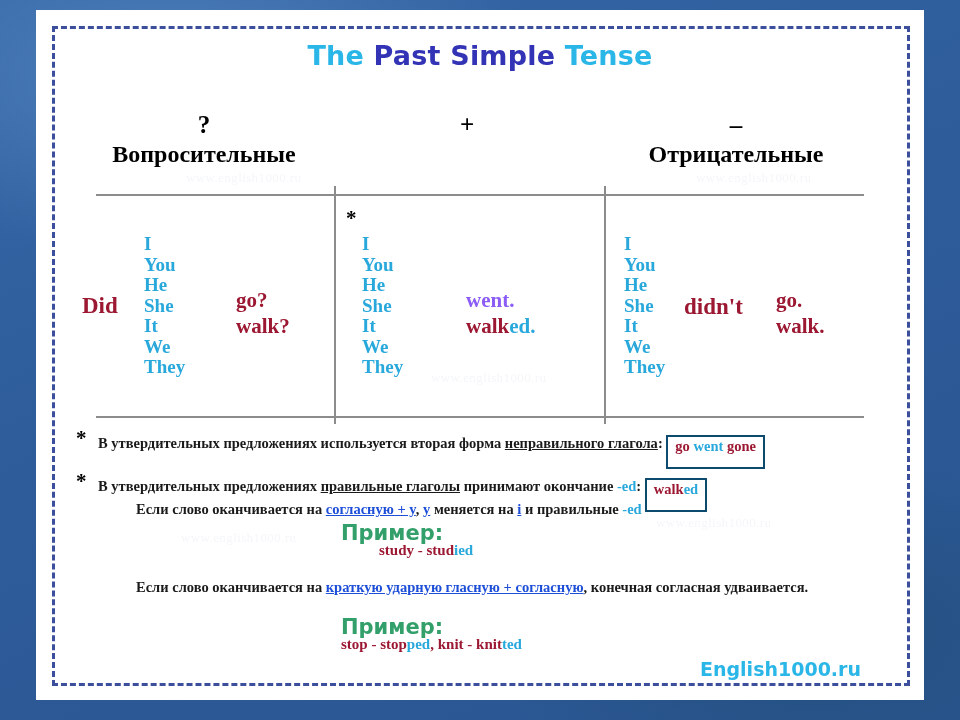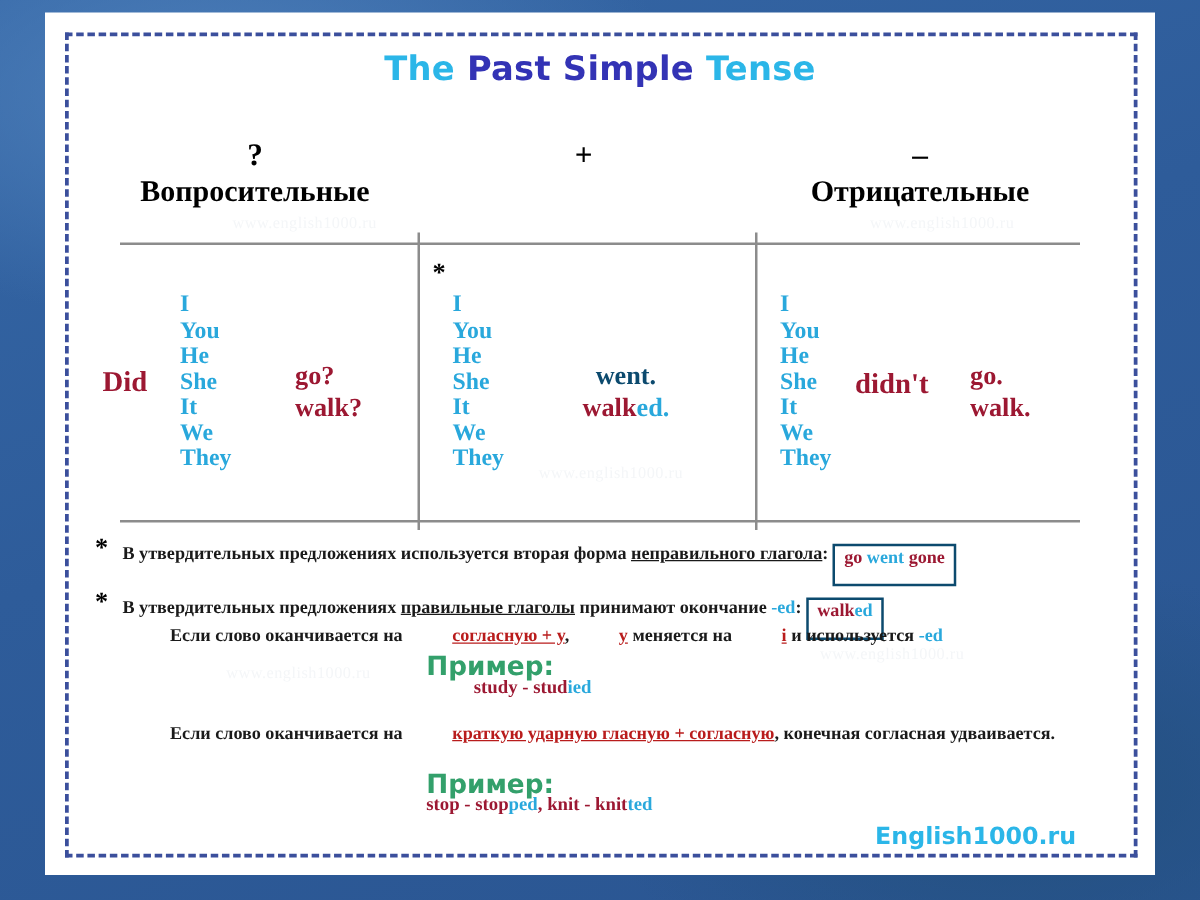--- a/index.html
+++ b/index.html
@@ -112,21 +112,21 @@
   .pron {
     font-size: 19px;
     line-height: 20.5px;
     color: #29a8dc;
   }
   .verbs {
     font-size: 21px;
     line-height: 26px;
     color: #9c1832;
   }
-  .verb-blue { color: #0c4a6e; text-align: center; }
+  .verb-blue { color: #8b5cf6; }
   .verb-ed   { color: #29a8dc; }
   .asterisk {
     position: absolute;
     font-family: "Liberation Serif", serif;
     font-weight: bold;
     font-size: 21px;
     color: #000;
     line-height: 1;
   }
 
@@ -134,21 +134,21 @@
   .note {
     position: absolute;
     font-family: "Liberation Serif", serif;
     font-size: 14.5px;
     font-weight: bold;
     color: #1a1a1a;
     white-space: nowrap;
     line-height: 21px;
   }
   .note .ul      { text-decoration: underline; margin-top: 28px; }
-  .note .redu    { color: #b91c1c; text-decoration: underline; margin-left: 36px; }
+  .note .redu    { color: #1d4ed8; text-decoration: underline; }
   .note .cyan    { color: #29a8dc; }
 
   .boxed {
     display: inline-block;
     border: 2px solid #0c4a6e;
     padding: 1px 7px 12px 7px;
     background: #ffffff;
     line-height: 17px;
     vertical-align: -3px;
   }
@@ -259,21 +259,21 @@
     <span>В утвердительных предложениях используется вторая форма </span><span class="ul">неправильного глагола</span><span>:</span>
     <span class="boxed"><span class="darkred">go</span> <span class="cy">went</span> <span class="darkred">gone</span></span>
   </div>
 
   <div class="asterisk" style="left:40px; top:461px;">*</div>
   <div class="note" style="left:62px; top:466px;">
     <span>В утвердительных предложениях </span><span class="ul">правильные глаголы</span><span> принимают окончание </span><span class="cyan">-ed</span><span>:</span>
     <span class="boxed"><span class="darkred">walk</span><span class="cy">ed</span></span>
   </div>
   <div class="note" style="left:100px; top:489px;">
-    <span>Если слово оканчивается на </span><span class="redu">согласную + y</span><span>, </span><span class="redu">y</span><span> меняется на </span><span class="redu">i</span><span> и используется </span><span class="cyan">-ed</span>
+    <span>Если слово оканчивается на </span><span class="redu">согласную + y</span><span>, </span><span class="redu">y</span><span> меняется на </span><span class="redu">i</span><span> и правильные </span><span class="cyan">-ed</span>
   </div>
 
   <div class="example-label" style="left:305px; top:511px;">Пример:</div>
   <div class="example-text" style="left:305px; top:532px;margin-left:38px;"><span>study - stud</span><span class="cy">ied</span></div>
 
   <div class="note" style="left:100px; top:567px;">
     <span>Если слово оканчивается на </span><span class="redu">краткую ударную гласную + согласную</span><span>, конечная согласная удваивается.</span>
   </div>
 
   <div class="example-label" style="left:305px; top:605px;">Пример:</div>

